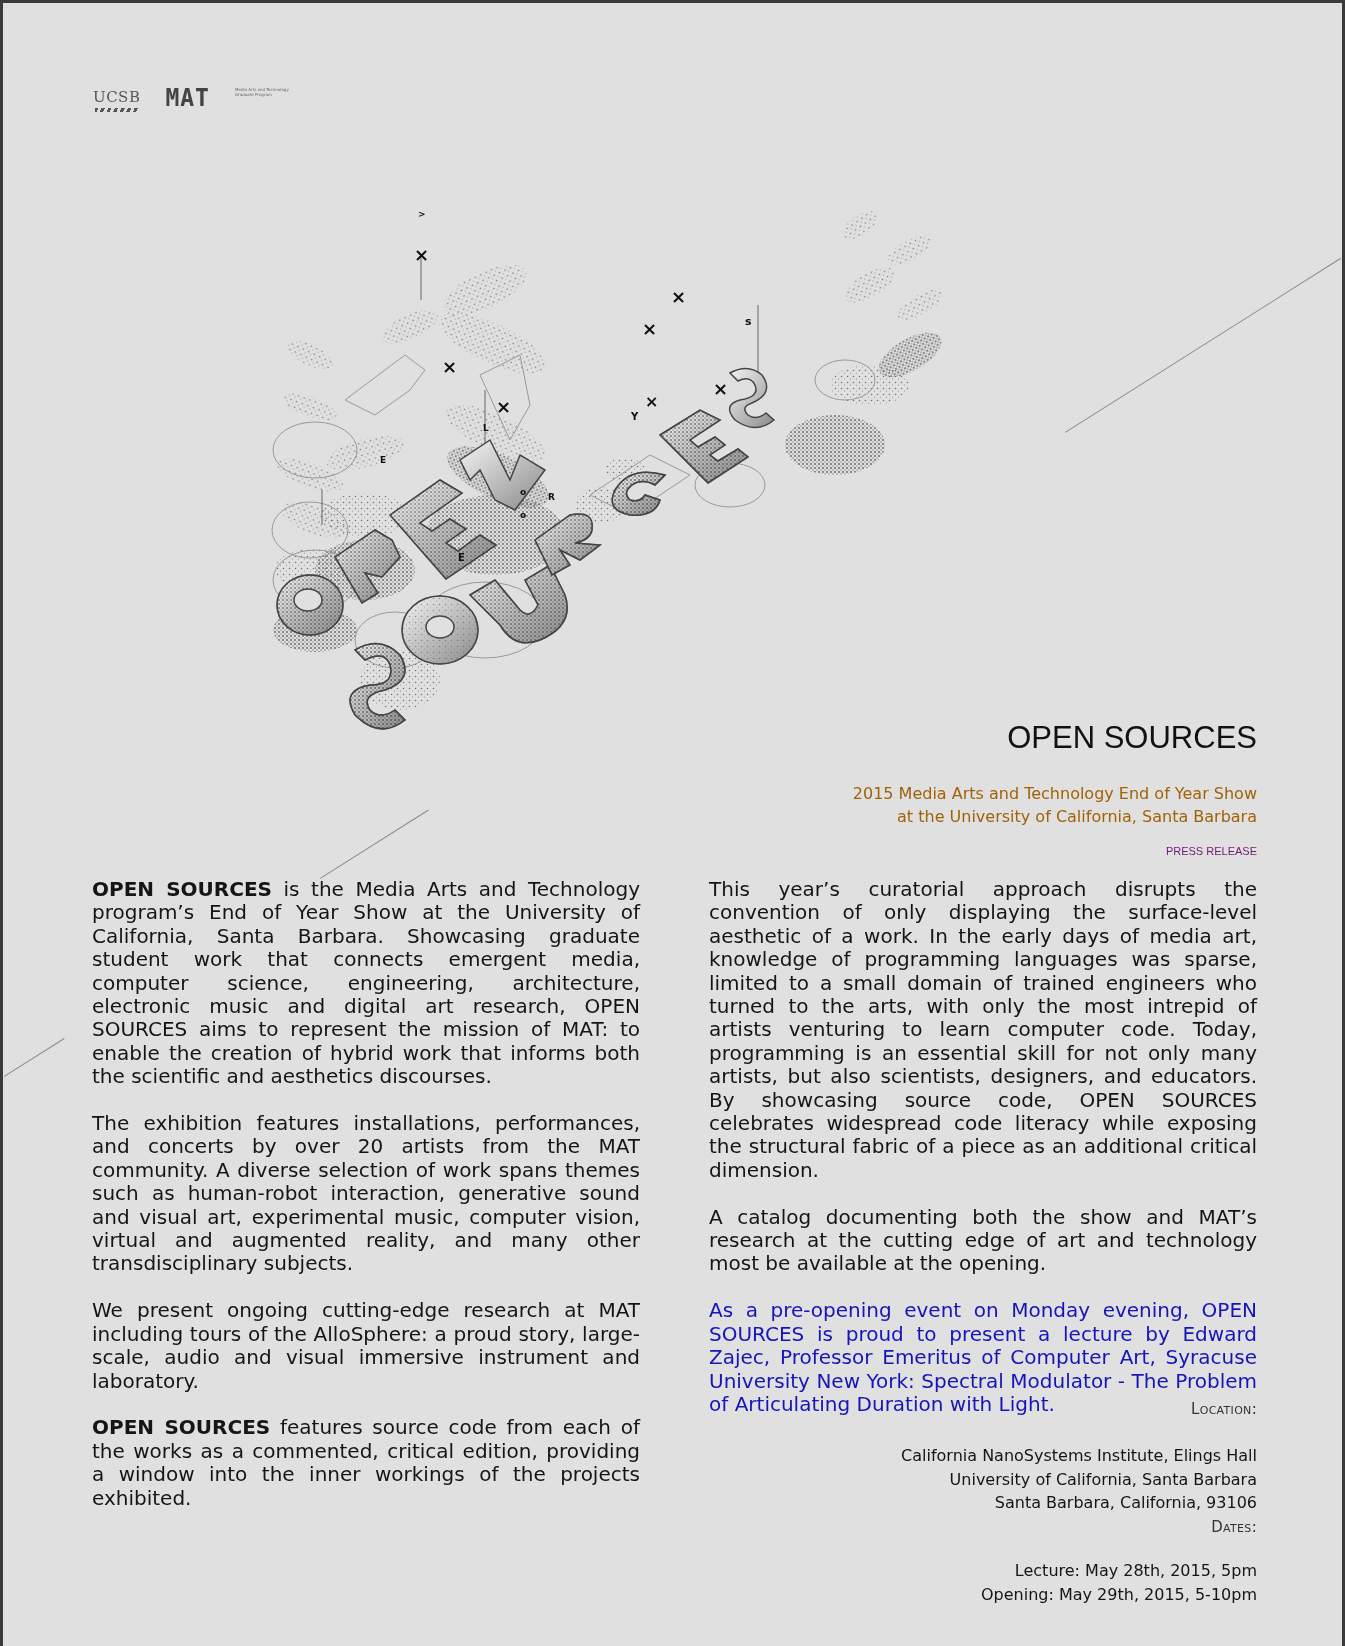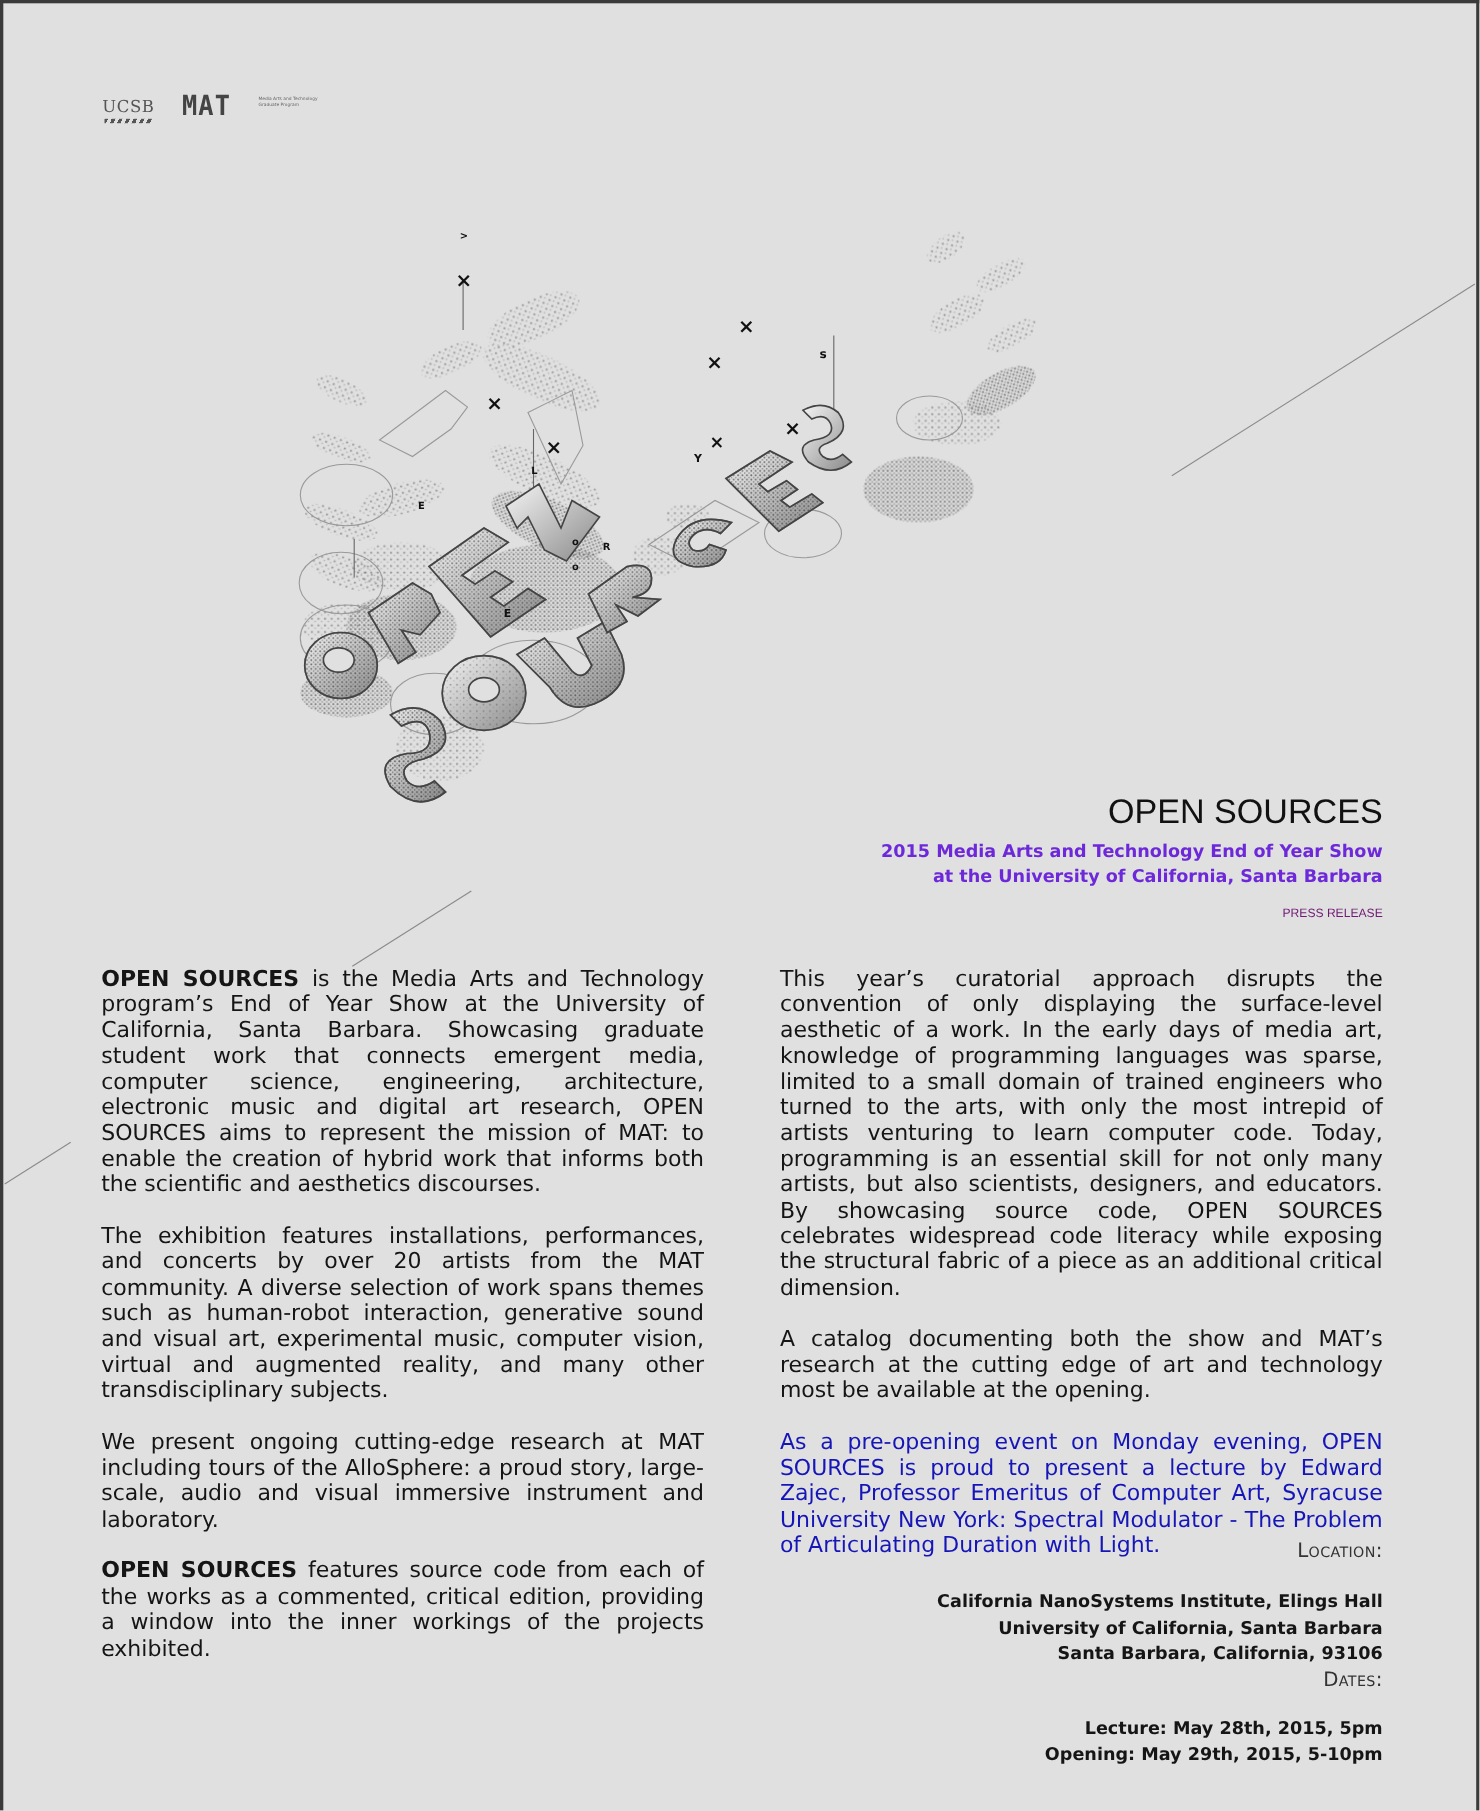--- a/index.html
+++ b/index.html
@@ -23,34 +23,34 @@
     background: repeating-linear-gradient(115deg, #555 0 3px, transparent 3px 6px); }
   .logo .mat { font-family: "DejaVu Sans Mono", monospace; font-weight: bold; font-size: 23px; color: #444; letter-spacing: 1px; line-height: 1; transform: scaleY(1.1); }
   .logo .mat-sub { font-size: 4px; color: #666; line-height: 5px; width: 70px; margin-top: -10px; }
 
   .art { position: absolute; left: 270px; top: 195px; width: 800px; height: 610px; }
 
   .diag { position: absolute; height: 1px; background: #8a8a8a; transform-origin: 0 0; }
 
   .title-block { position: absolute; right: 88px; top: 718px; text-align: right; }
   .title { font-family: "Liberation Sans", sans-serif; font-size: 31px; font-weight: normal; color: #111; letter-spacing: 0; margin: 0; line-height: 40px; }
-  .subtitle { font-size: 16px; line-height: 23px; color: #6d28d9; margin-top: 4px; font-weight: bold; }
+  .subtitle { font-size: 16px; line-height: 23px; color: #a16207; margin-top: 24px; }
   .press { font-family: "Liberation Sans", sans-serif; font-size: 11px; color: #701a75; margin-top: 12px; line-height: 22px; }
 
   .col { position: absolute; top: 878px; width: 548px; font-size: 20px; line-height: 23.4px; text-align: justify; color: #151515; }
   .col.left { left: 92px; }
   .col.right { left: 709px; }
   .col p { margin: 0 0 23.4px 0; }
   .col b { font-weight: bold; }
   .blue { color: #1515b8; }
 
   .info { position: absolute; right: 88px; text-align: right; font-size: 16px; line-height: 23.4px; color: #151515; }
-  .label { font-size: 18px; letter-spacing: 0.3px; font-variant: small-caps; text-transform: lowercase; color: #333; }
+  .label { font-size: 15px; letter-spacing: 0.3px; font-variant: small-caps; text-transform: lowercase; color: #333; }
   .label::first-letter { text-transform: uppercase; }
-  .bold { font-weight: bold; }
+  .bold { font-weight: normal; }
 </style>
 </head>
 <body>
 
 <div class="frame"></div>
 
 <div class="logo">
   <span class="ucsb">UCSB</span>
   <span class="mat">MAT</span>
   <span class="mat-sub">Media Arts and Technology Graduate Program</span>

